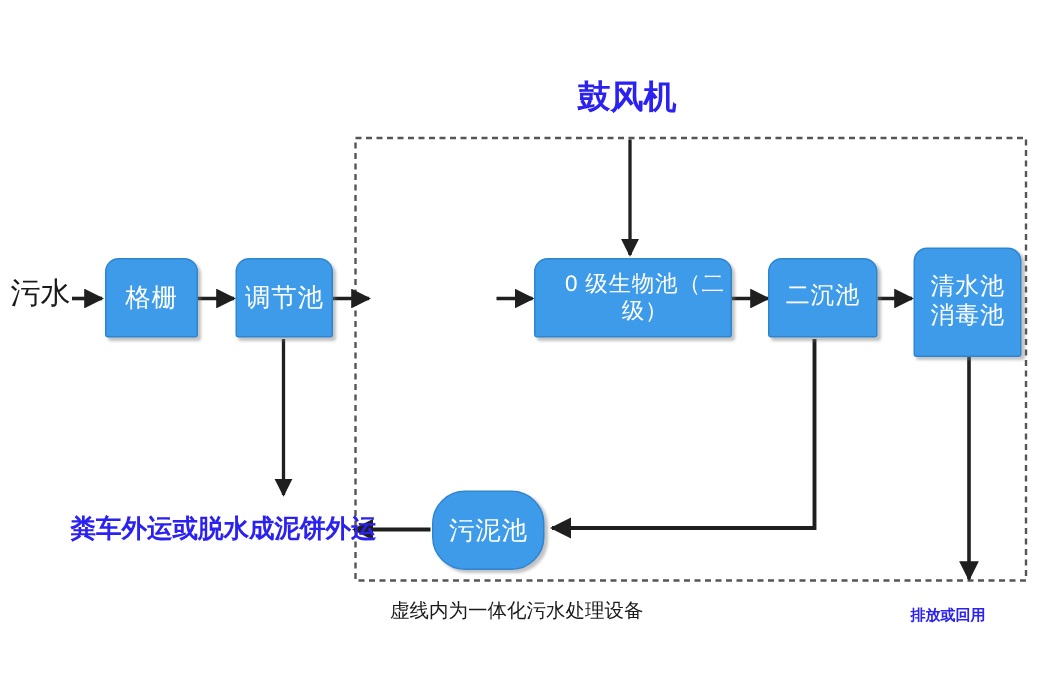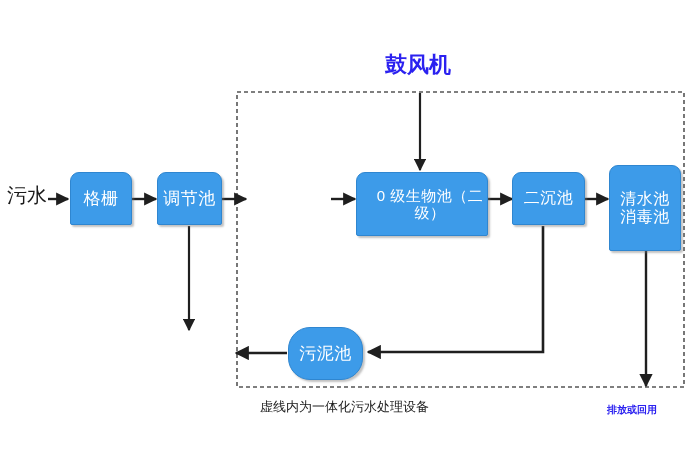--- a/index.html
+++ b/index.html
@@ -90,39 +90,40 @@
 
   <div class="node" style="left:70px; top:172px; width:62px; height:53px; font-size:17px;">
     <span>格栅</span>
   </div>
 
   <div class="node" style="left:157px; top:172px; width:65px; height:53px; font-size:17px;">
     <span>调节池</span>
   </div>
 
 
-  <div class="node" style="left:356px; top:172px; width:132px; height:64px; font-size:15px;padding-left:16px;">
+  <div class="node" style="left:356px; top:172px; width:132px; height:53px; font-size:15px;padding-left:16px;">
     <span>0 级生物池（二级）</span>
   </div>
 
   <div class="node" style="left:512px; top:172px; width:73px; height:53px; font-size:16px;">
     <span>二沉池</span>
   </div>
 
-  <div class="node" style="left:609px; top:165px; width:72px; height:86px; font-size:16px;">
+  <div class="node" style="left:609px; top:165px; width:72px; height:73px; font-size:16px;">
     <span>清水池
 消毒池</span>
   </div>
 
   <div class="node" style="left:288px; top:327px; width:75px; height:53px; font-size:17px;border-radius:22px;">
     <span>污泥池</span>
   </div>
 
   <div class="label label-black" style="left:7px; top:182px; font-size:20px;">污水</div>
 
   <div class="label label-blue" style="left:385px; top:50px; font-size:22px;">鼓风机</div>
 
+  <div class="label label-blue" style="left:47px; top:341px; font-size:17px;">粪车外运或脱水成泥饼外运</div>
 
   <div class="label label-black" style="left:236px; top:398px; font-size:13px;margin-left:24px;">虚线内为一体化污水处理设备</div>
 
   <div class="label label-blue" style="left:607px; top:403px; font-size:10px;">排放或回用</div>
 
 </div>
 
 </body></html>

